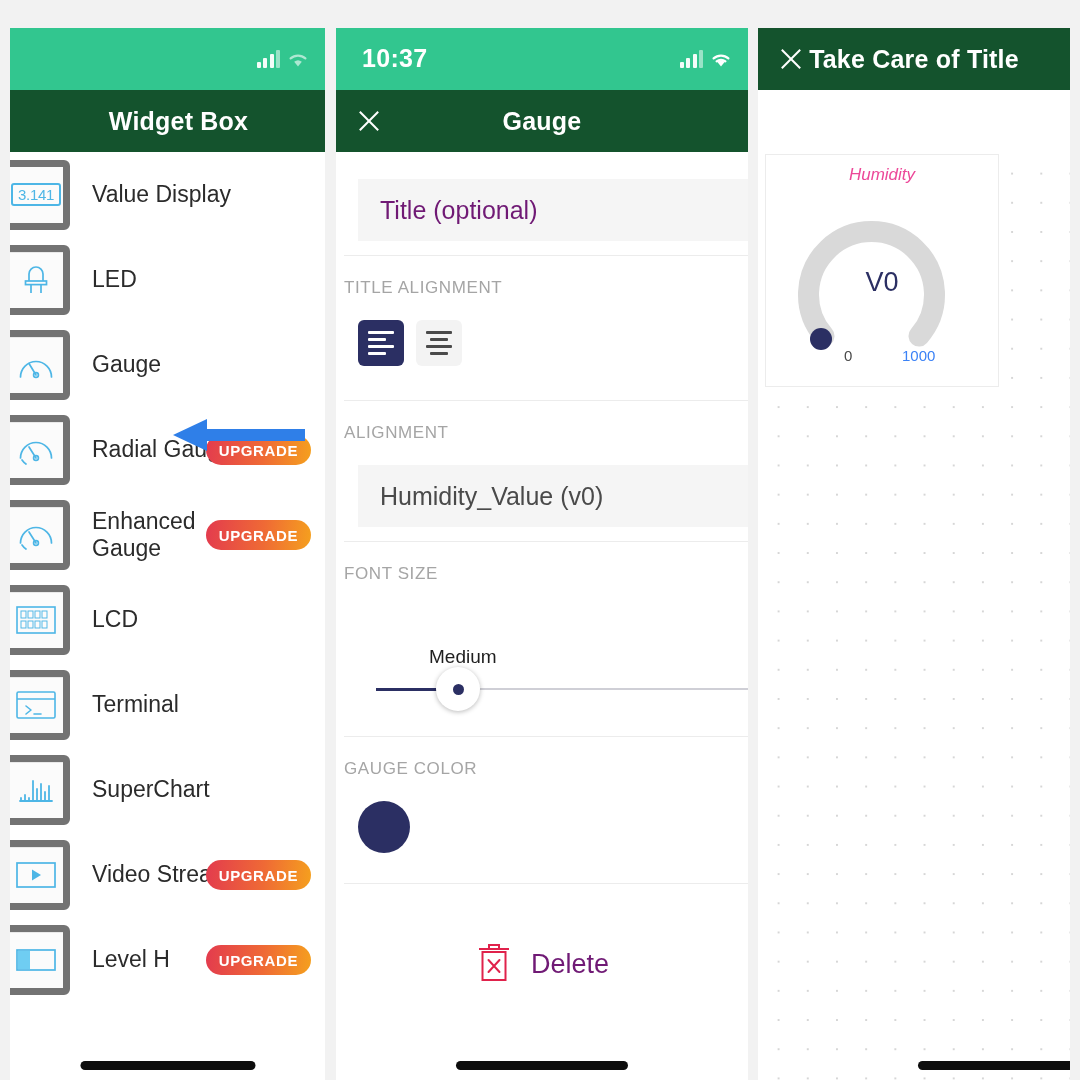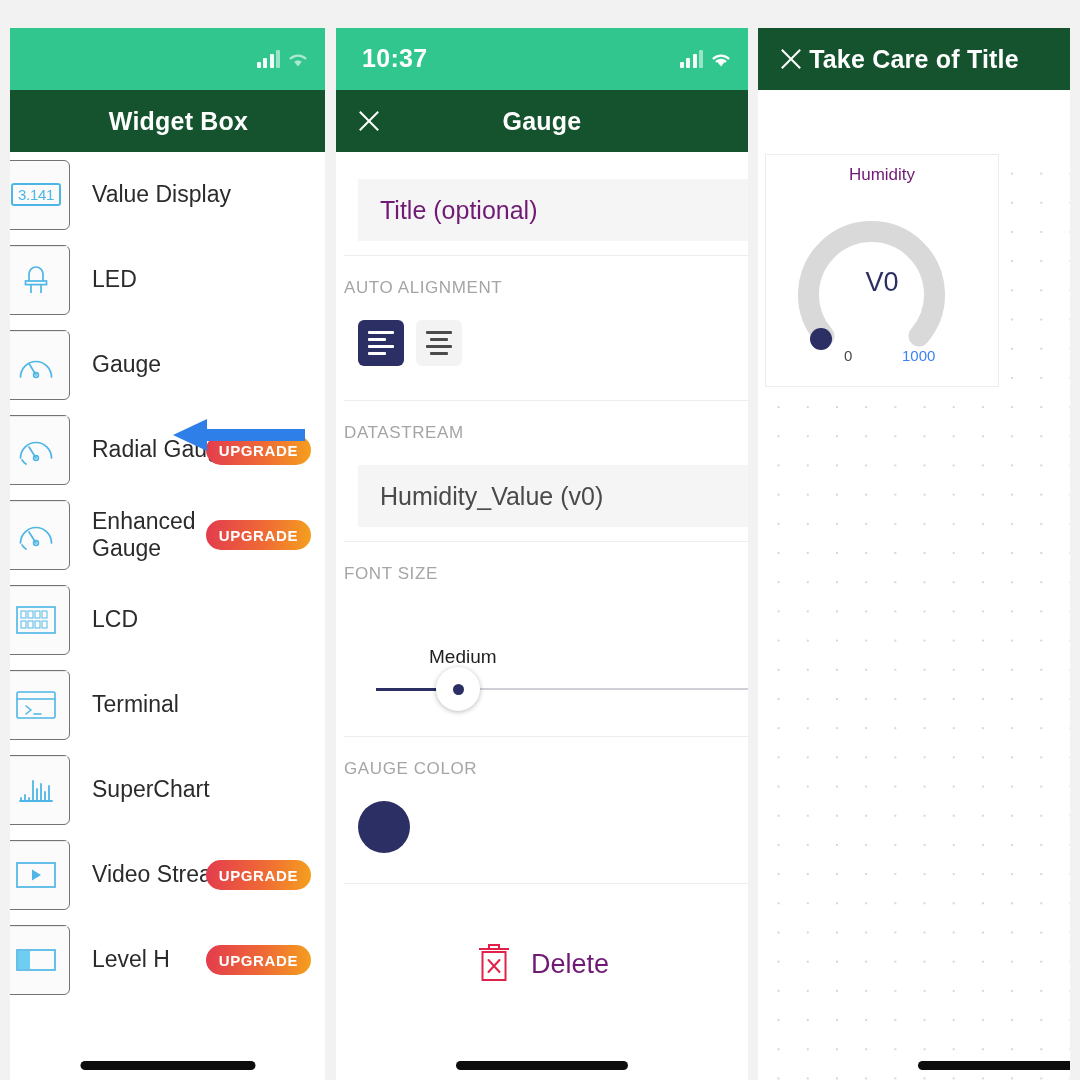--- a/index.html
+++ b/index.html
@@ -81,21 +81,21 @@
     padding-left: 10px;
     position: relative;
   }
   .widget-row + .widget-row .wicon-wrap::before {
     content:""; position:absolute; left: 0; right: 0; top: 0;
     height: 1px; background: #e9e9e9;
   }
   .wicon-wrap {
     width: 68px; height: 70px; flex: 0 0 68px;
     background: #fbfbfb;
-    border: 1px solid #737373;
+    border: 7px solid #737373;
     border-radius: 6px;
     display: flex; align-items: center; justify-content: center;
     margin-left: -18px;
     position: relative;
   }
   .wicon { width: 52px; height: 40px; display:flex; align-items:center; justify-content:center; }
   .wicon svg { display:block; }
   .wnum {
     border: 2px solid #4db6e6; border-radius: 3px;
     color: #4db6e6; font-size: 15px; letter-spacing: -.3px;
@@ -212,21 +212,21 @@
     background-image: radial-gradient(#d6d6d6 1.2px, transparent 1.3px);
     background-size: 29.2px 29.2px;
     background-position: 6px 7px;
   }
   .gauge-card {
     position: absolute; left: 7px; top: 2px;
     width: 234px; height: 233px;
     background: #fff; border: 1px solid #ececec;
   }
   .gauge-card .gtitle {
-    text-align: center; font-size: 17px; color: #701a75; margin-top: 10px;
+    text-align: center; font-size: 17px; color: #ec4899; margin-top: 10px; font-style: italic;
   }
   .gauge-svg { position: absolute; left: 0; top: 18px; width: 234px; height: 200px; }
   .gauge-val {
     position: absolute; left: 0; right: 0; top: 112px;
     text-align: center; font-size: 27px; color: #2b2f63;
   }
   .gauge-min {
     position: absolute; left: 78px; top: 192px;
     font-size: 15px; color: #4a4a4a;
   }
@@ -449,21 +449,21 @@
       <div class="title">Gauge</div>
     </div>
 
     <div class="settings">
 
       <div class="field-input">
         <span class="ph">Title (optional)</span>
       </div>
 
       <div class="hr"></div>
-      <div class="sect-label">AUTO ALIGNMENT</div>
+      <div class="sect-label">TITLE ALIGNMENT</div>
 
       <div class="align-row">
         <div class="align-btn on align-left">
           <i>
               <b></b>
               <b></b>
               <b></b>
               <b></b>
             </i>
         </div>
@@ -471,21 +471,21 @@
           <i>
               <b></b>
               <b></b>
               <b></b>
               <b></b>
             </i>
         </div>
       </div>
 
       <div class="hr"></div>
-      <div class="sect-label">DATASTREAM</div>
+      <div class="sect-label">ALIGNMENT</div>
 
       <div class="datastream-box">
         <span>Humidity_Value (v0)</span>
       </div>
 
       <div class="hr"></div>
       <div class="sect-label">FONT SIZE</div>
 
       <div class="fontsize-area">
 

